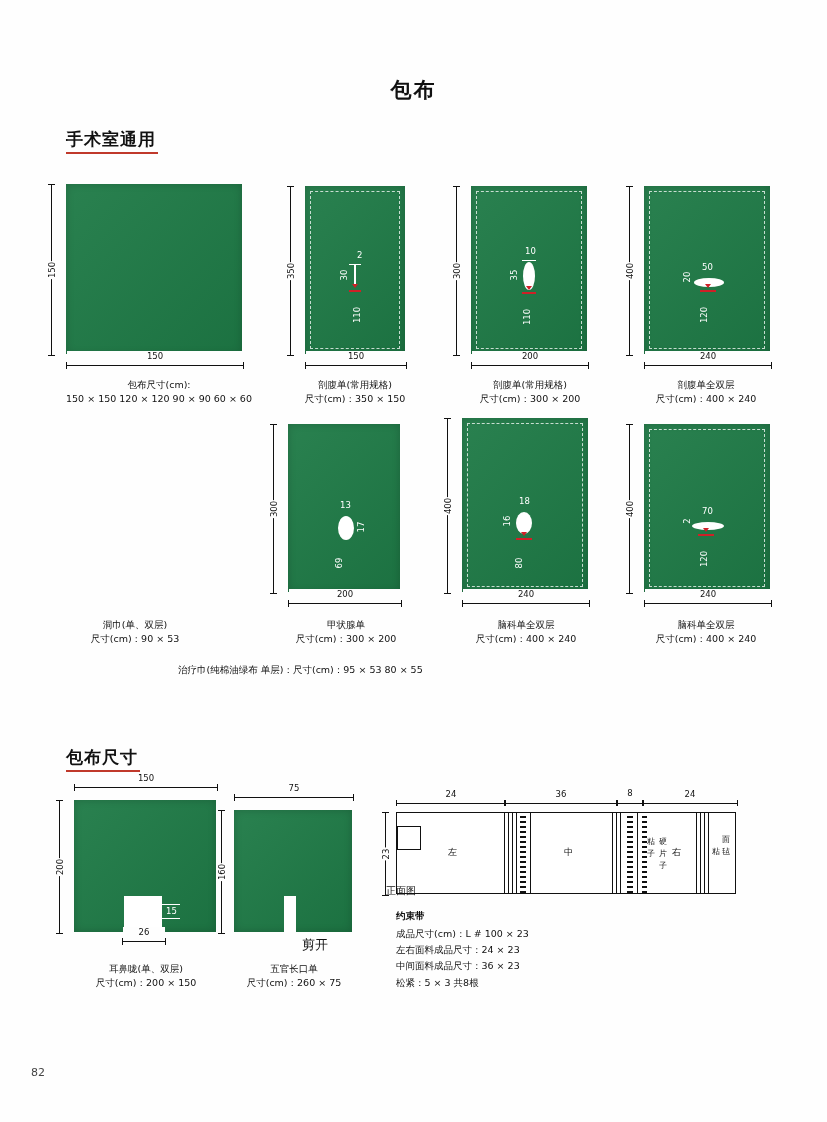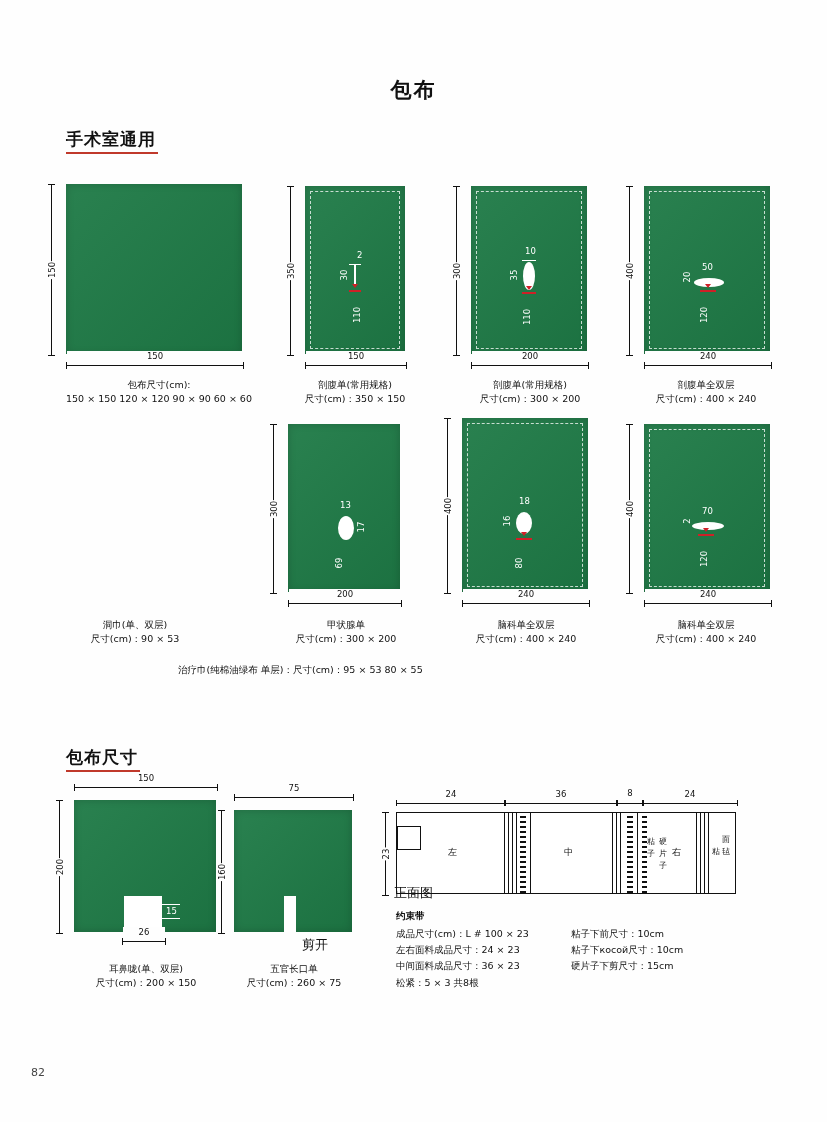--- a/index.html
+++ b/index.html
@@ -358,33 +358,28 @@
     <div class="lab" style="left:263px; top:36px; font-size:8px;">片</div>
     <div class="lab" style="left:263px; top:48px; font-size:8px;">子</div>
     <div class="lab" style="left:316px; top:34px; font-size:8px;">粘</div>
     <div class="lab" style="left:326px; top:34px; font-size:8px;">毡</div>
     <div class="lab" style="left:326px; top:22px; font-size:8px;">面</div>
   </div>
 
   <div class="dimv" style="left:382px; top:812px; height:82px;">
     <span class="lab">23</span>
   </div>
-  <div class="note" style="left:394px; top:884px; font-size:13px;">正面图</div>
+  <div class="note" style="left:386px; top:884px; font-size:10px;">正面图</div>
 
   <div class="belt-notes">
     <div class="t">约束带</div>
     <div class="cols">
       <div>
         <div>成品尺寸(cm)：L # 100 × 23</div>
         <div>左右面料成品尺寸：24 × 23</div>
         <div>中间面料成品尺寸：36 × 23</div>
         <div>松紧：5 × 3  共8根</div>
       </div>
-      <div>
-        <div>粘子下前尺寸：10cm</div>
-        <div>粘子下косой尺寸：10cm</div>
-        <div>硬片子下剪尺寸：15cm</div>
-      </div>
     </div>
   </div>
 
   <div class="pageno">82</div>
 </div>
 
 </body></html>

